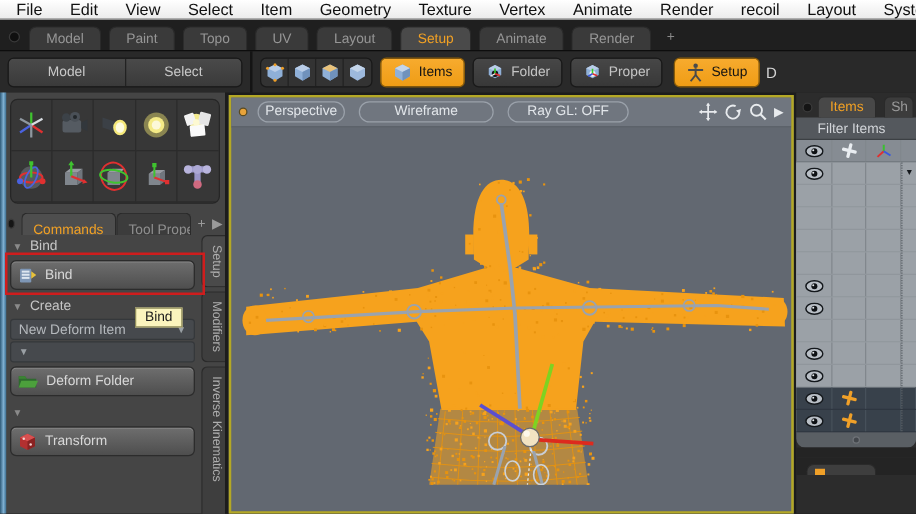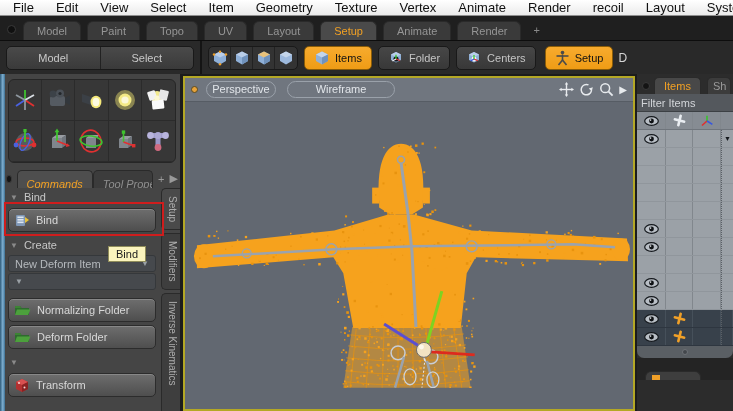--- a/index.html
+++ b/index.html
@@ -46,21 +46,21 @@
   .left-panel { width:180px; flex:0 0 180px; background:#454545; position:relative; }
   .win-strip { position:absolute; left:0; top:0; bottom:0; width:5px;
     background:linear-gradient(90deg,#2e5a78,#7fb0d2 55%,#3c6f92); }
   .tool-icons { position:absolute; left:8px; top:5px; width:168px; height:84px; background:#373737;
     border:1px solid #262626; border-radius:6px; display:grid; grid-template-columns:repeat(5,1fr);
     grid-template-rows:1fr 1fr; overflow:hidden; }
   .tool-cell { display:flex; align-items:center; justify-content:center; border-right:1px solid #2b2b2b; border-bottom:1px solid #2b2b2b; }
   .tool-cell:nth-child(5n) { border-right:none; }
   .ptabs { position:absolute; left:2px; top:92px; width:176px; height:22px; display:flex; align-items:flex-end; }
   .ptab-dot { width:8px; height:8px; border-radius:50%; background:#151515; border:1px solid #3a3a3a; margin:0 5px 5px 4px; }
-  .ptab { height:18px; line-height:18px; font-size:11px; border-radius:5px 5px 0 0; padding:4px 9px; border:1px solid #2a2a2a; border-bottom:none;font-style:italic; }
+  .ptab { height:18px; line-height:18px; font-size:11px; border-radius:5px 5px 0 0; padding:4px 9px; border:1px solid #2a2a2a; border-bottom:none; }
   .ptab.active { background:#4e4e4e; color:#f2a124; }
   .ptab.inactive { background:#3c3c3c; color:#8f8f8f; max-width:64px; white-space:nowrap; overflow:hidden; }
   .ptab-plus, .ptab-arrow { color:#9a9a9a; font-size:11px; margin:0 0 3px 5px; }
   .panel-content { position:absolute; left:8px; top:114px; width:148px; }
   .sec-header { height:18px; display:flex; align-items:center; gap:6px; color:#c6c6c6; font-size:11px; padding-left:2px; }
   .sec-tri { color:#8a8a8a; font-size:8px; }
   .cmd-btn { height:24px; display:flex; align-items:center; gap:6px; padding-left:5px; margin-top:2px;
     background:linear-gradient(#6e6e6e,#4e4e4e); border:1px solid #2c2c2c; border-radius:5px;
     box-shadow:inset 0 1px 0 rgba(255,255,255,.18); color:#d8d8d8; font-size:11px; }
   .drop { height:17px; margin-top:1px; background:#46494d; border:1px solid #35383b; border-radius:3px;
@@ -86,21 +86,21 @@
   .vp-tools { margin-left:auto; display:flex; align-items:center; gap:5px; color:#e8ebee; }
   .vp-canvas { position:absolute; left:0; top:24px; right:0; bottom:0; }
 
   
   .right-panel { width:96px; flex:0 0 96px; background:#2c2c2c; position:relative; font-size:11px; }
   .rp-tabs { height:20px; display:flex; align-items:flex-end; padding-left:3px; }
   .rp-dot { width:8px; height:8px; border-radius:50%; background:#141414; border:1px solid #3a3a3a; margin:0 4px 4px 2px; }
   .rp-tab { height:17px; line-height:17px; border-radius:5px 5px 0 0; padding:0 9px; border:1px solid #2a2a2a; border-bottom:none; }
   .rp-tab.active { background:#484848; color:#f2a124; }
   .rp-tab.partial { background:#3c3c3c; color:#9a9a9a; max-width:24px; overflow:hidden; padding:0 5px; }
-  .rp-filter { height:18px; background:#54585d; color:#d2d5d9; line-height:18px; padding-left:4px; border-bottom:1px solid #3c4044; }
+  .rp-filter { height:18px; background:#54585d; color:#d2d5d9; line-height:18px; padding-left:17px; border-bottom:1px solid #3c4044; }
   .rp-headrow { height:18px; background:#868c93; display:flex; border-bottom:1px solid #6f757c; }
   .rp-rows { background:#9ba1a7; }
   .item-row { height:18px; display:flex; border-bottom:1px solid #90969c; background:#9ba1a7; }
   .item-row.selected { background:#38414b; border-bottom:1px solid #2e3640; }
   .cell { display:flex; align-items:center; justify-content:center; border-right:1px solid #81878d; }
   .item-row.selected .cell { border-right:1px solid #46505a; }
   .c1 { width:29px; } .c2 { width:27px; } .c3 { width:28px; } .c4 { width:12px; border-right:none; }
   .c4.tree { border-left:1px dotted #5a6066; }
   .rp-bottom { height:12px; background:#5a5f64; border-radius:0 0 7px 7px; display:flex; align-items:center; justify-content:center; }
   .rp-bottom .grip { width:6px; height:6px; border-radius:50%; background:#43474c; border:1px solid #6e7277; }
@@ -206,21 +206,21 @@
     </div>
     <div class="tb-btn">
       <svg width="16" height="16" viewBox="0 0 16 16">
           <path d="M8 2 13 4.5 13 10 8 12.5 3 10 3 4.5Z" fill="#8fb0d8"></path>
           <path d="M8 2 13 4.5 8 7 3 4.5Z" fill="#b9cde8"></path>
           <circle cx="8" cy="9" r="2.4" fill="#f5f5f5"></circle>
           <line x1="8" y1="9" x2="8" y2="5" stroke="#35c828" stroke-width="1.3"></line>
           <line x1="8" y1="9" x2="11.8" y2="10.6" stroke="#e03030" stroke-width="1.3"></line>
           <line x1="8" y1="9" x2="4.6" y2="11" stroke="#3858e0" stroke-width="1.3"></line>
         </svg>
-      <span>Centers</span>
+      <span>Proper</span>
     </div>
     <div class="tb-btn orange" style="margin-left:9px;">
       <svg width="15" height="16" viewBox="0 0 15 16">
           <circle cx="7.5" cy="2.6" r="1.8" fill="#4a4a4a"></circle>
           <line x1="7.5" y1="4.5" x2="7.5" y2="10" stroke="#4a4a4a" stroke-width="1.6"></line>
           <line x1="1.5" y1="6" x2="13.5" y2="6" stroke="#4a4a4a" stroke-width="1.6"></line>
           <line x1="7.5" y1="10" x2="3.5" y2="15" stroke="#4a4a4a" stroke-width="1.6"></line>
           <line x1="7.5" y1="10" x2="11.5" y2="15" stroke="#4a4a4a" stroke-width="1.6"></line>
         </svg>
       <span>Setup</span>
@@ -359,28 +359,20 @@
           <span class="sec-tri">▼</span>
           <span>Create</span>
         </div>
         <div class="drop">
           <span>New Deform Item</span>
           <span class="arr">▼</span>
         </div>
         <div class="drop">
           <span class="arr">▼</span>
         </div>
-        <div class="cmd-btn" style="margin-top:8px;">
-          <svg width="17" height="14" viewBox="0 0 17 14">
-              <path d="M1 3 6 3 7.5 5 15 5 15 12 1 12Z" fill="#2e6b2e"></path>
-              <path d="M3 6.5 16.5 6.5 14 12 1 12Z" fill="#4ca03c"></path>
-              <path d="M1 3 6 3 7.5 5 1 5Z" fill="#3c8434"></path>
-            </svg>
-          <span>Normalizing Folder</span>
-        </div>
         <div class="cmd-btn" style="margin-top:3px;">
           <svg width="17" height="14" viewBox="0 0 17 14">
               <path d="M1 3 6 3 7.5 5 15 5 15 12 1 12Z" fill="#2e6b2e"></path>
               <path d="M3 6.5 16.5 6.5 14 12 1 12Z" fill="#4ca03c"></path>
               <path d="M1 3 6 3 7.5 5 1 5Z" fill="#3c8434"></path>
             </svg>
           <span>Deform Folder</span>
         </div>
         <div class="sec-header" style="margin-top:4px;">
           <span class="sec-tri">▼</span>
@@ -405,20 +397,21 @@
         <div class="vtab">Modifiers</div>
         <div class="vtab ik">Inverse Kinematics</div>
       </div>
     </div>
 
     <div class="viewport">
       <div class="vp-header">
         <div class="vp-dot"></div>
         <div class="vp-pill persp">Perspective</div>
         <div class="vp-pill shade">Wireframe</div>
+        <div class="vp-pill raygl">Ray GL: OFF</div>
         <div class="vp-tools">
           <svg width="15" height="15" viewBox="0 0 15 15">
               <g stroke="#e8ebee" stroke-width="1.4">
                 <line x1="7.5" y1="2" x2="7.5" y2="13"></line>
                 <line x1="2" y1="7.5" x2="13" y2="7.5"></line>
               </g>
               <path d="M7.5 0 9.2 2.6 5.8 2.6Z" fill="#e8ebee"></path>
               <path d="M7.5 15 9.2 12.4 5.8 12.4Z" fill="#e8ebee"></path>
               <path d="M0 7.5 2.6 5.8 2.6 9.2Z" fill="#e8ebee"></path>
               <path d="M15 7.5 12.4 5.8 12.4 9.2Z" fill="#e8ebee"></path>

